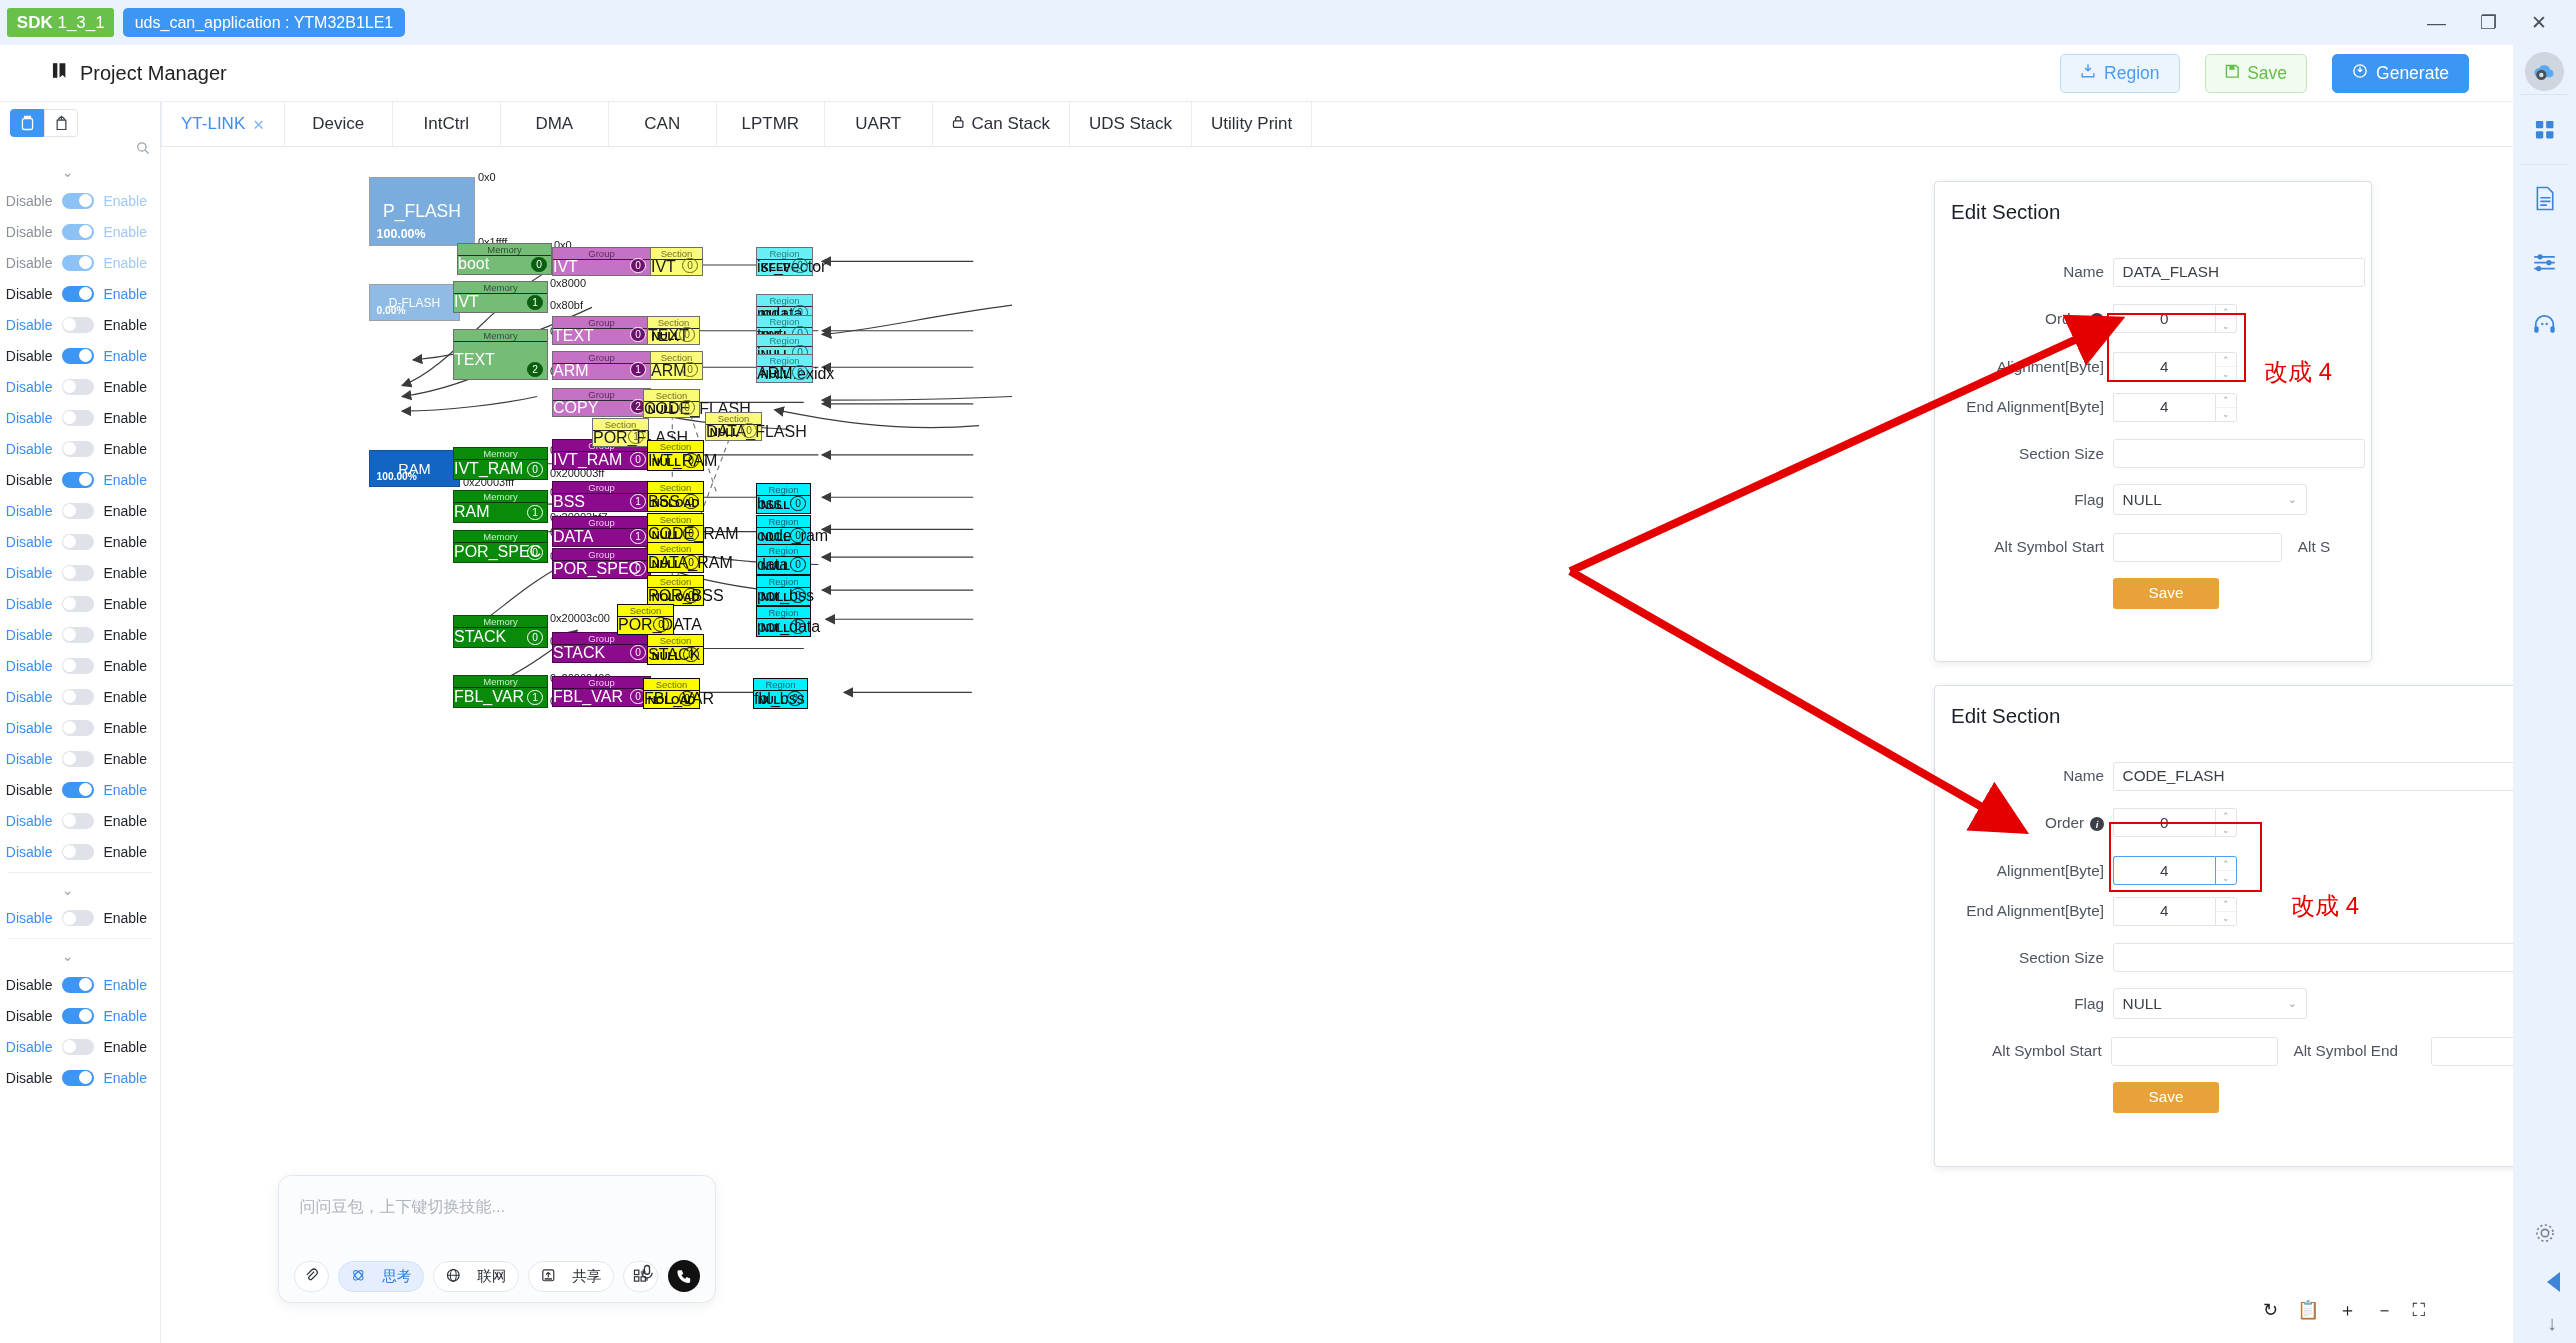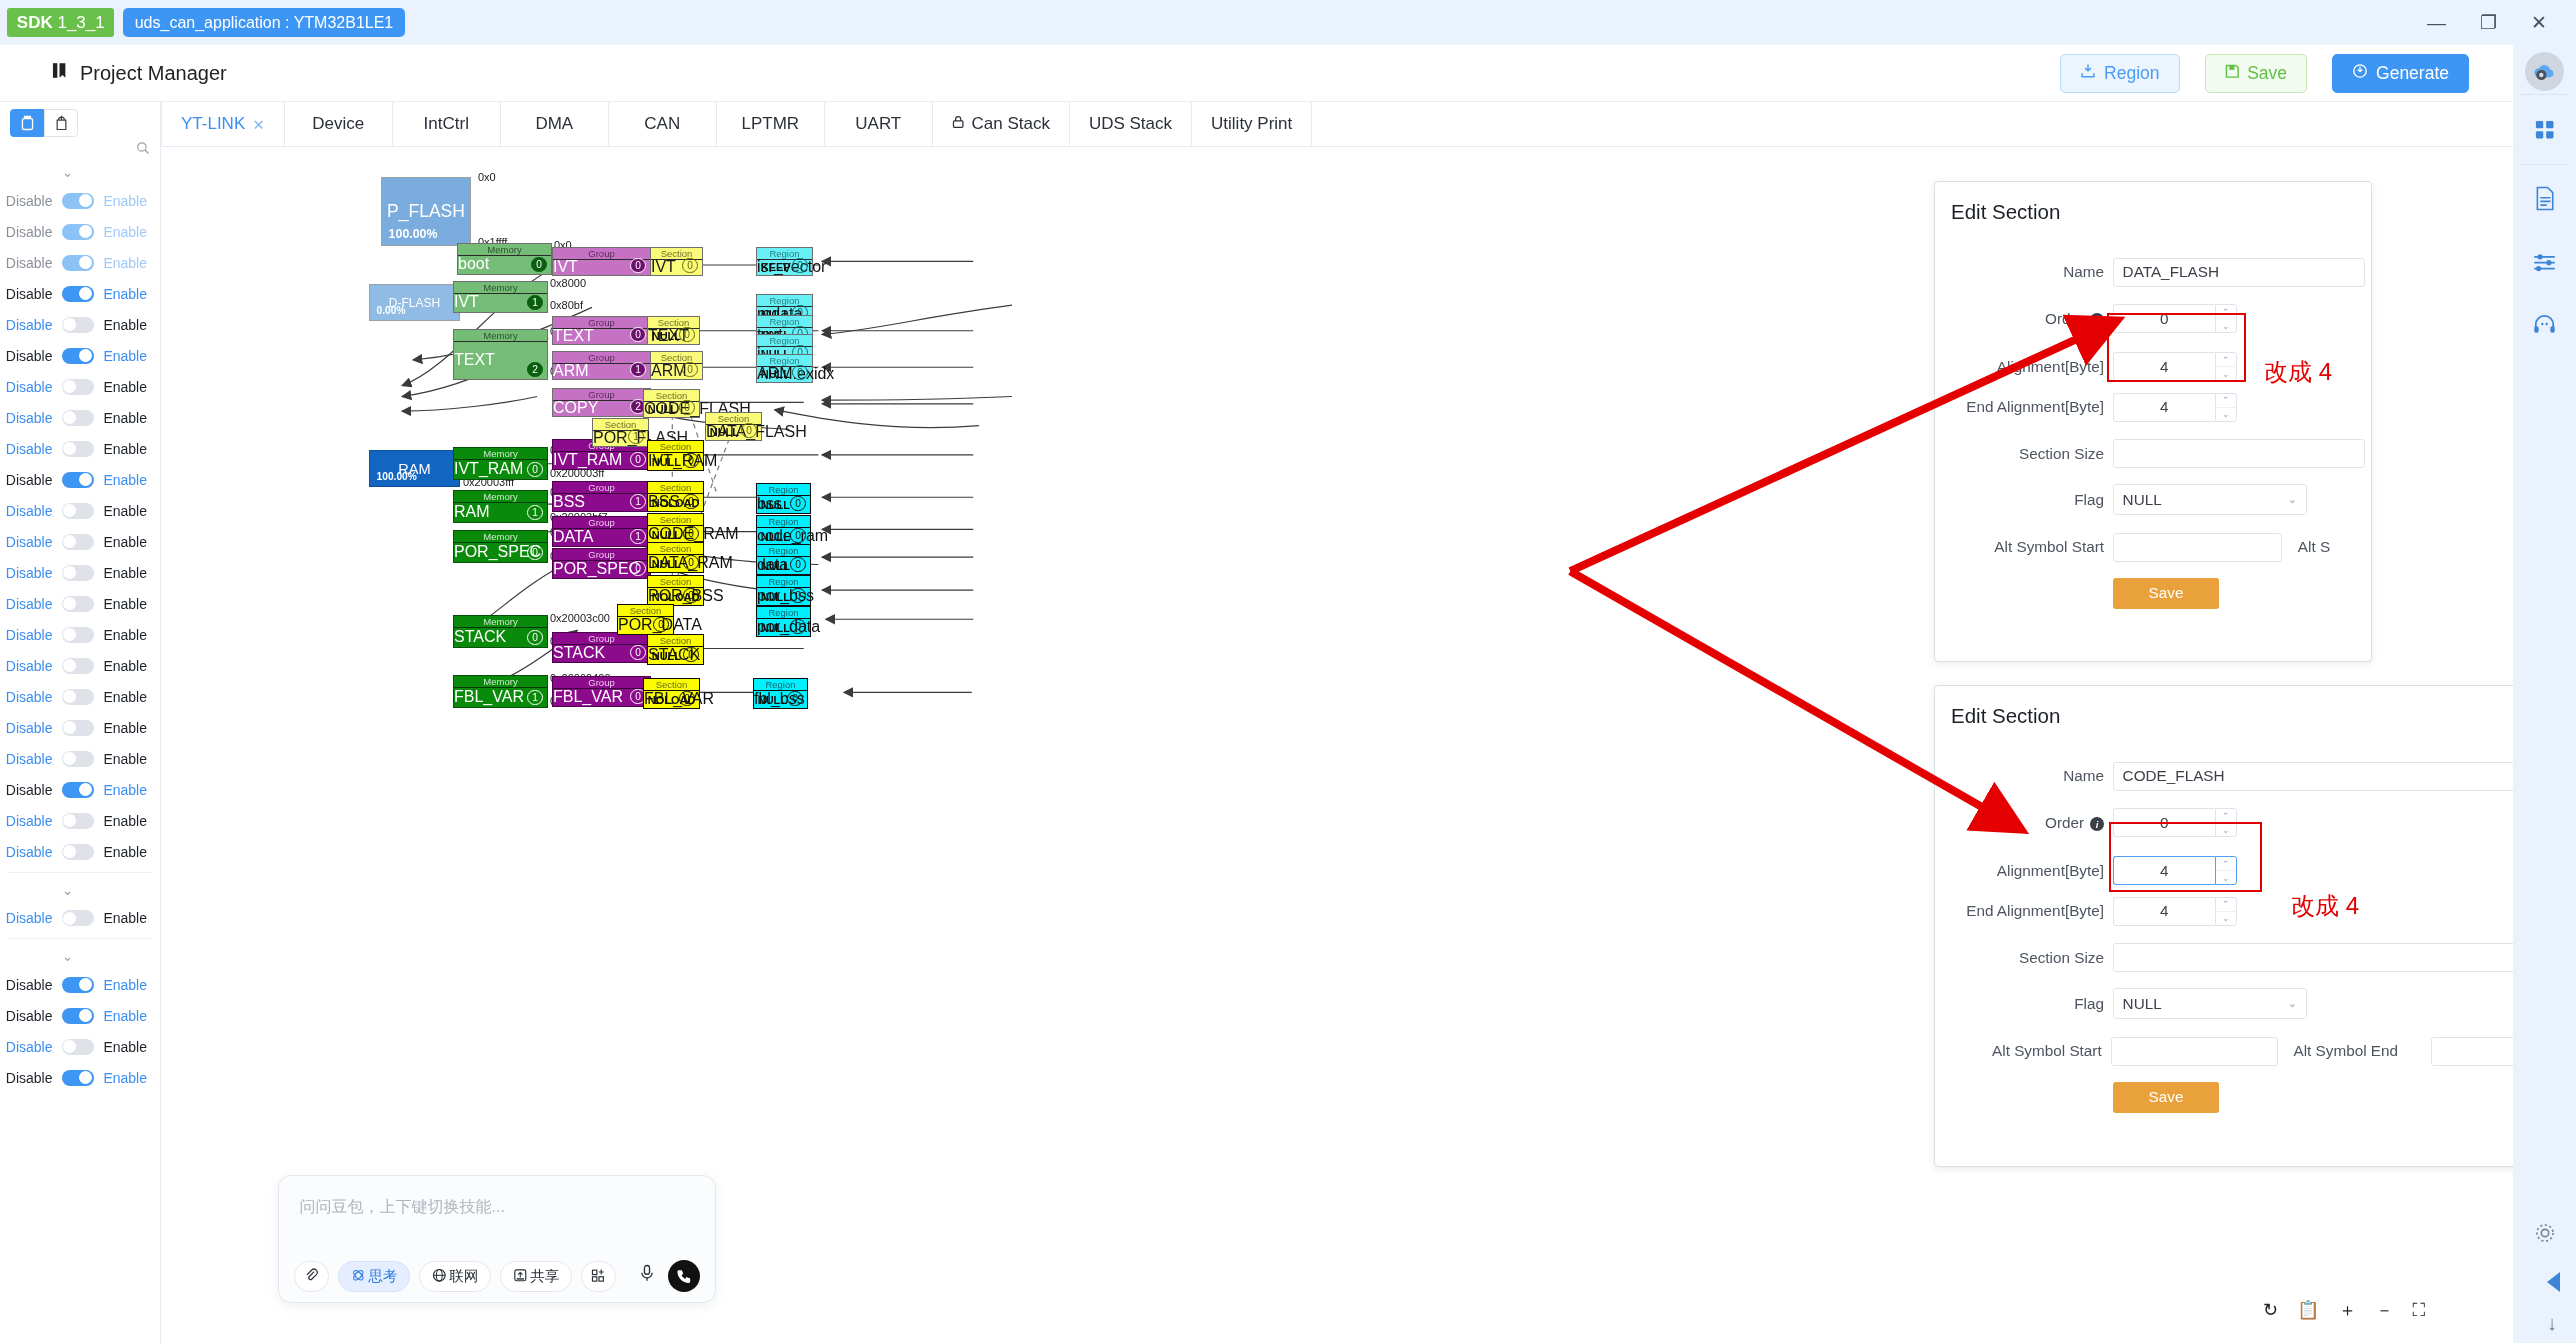--- a/index.html
+++ b/index.html
@@ -229,21 +229,21 @@
   
   #chat {
     position:absolute; left:278px; top:1175px; width:438px; height:128px;
     background:#fbfcfe; border:0.7px solid #e4e8ee; border-radius:13px;
     box-shadow:0 2.2px 10.2px rgba(40,60,90,.08);
   }
   #chat .ph { position:absolute; left:20.5px; top:20.5px; font-size:16px; color:#aeb4bd; }
   #chat .tools { position:absolute; left:14.6px; bottom:10.2px; display:flex; gap:8.8px; align-items:center; }
   .chip {
     height:31px; border:0.7px solid #e3e7ed; border-radius:15.3px; display:flex;
-    align-items:center; gap:3px; padding:0 11.7px; font-size:14.6px; color:#2b3038;
+    align-items:center; gap:17px; padding:0 11.7px; font-size:14.6px; color:#2b3038;
     background:#fff; cursor:pointer; white-space:nowrap;
   }
   .chip.accent { background:#e4eefe; border-color:#d2e3fd; color:#2f7de0; }
   .chip.round { padding:0 9.5px; }
   #chat .rtools { position:absolute; right:14.6px; bottom:10.2px; display:flex; gap:13px; align-items:center; }
   .mic { font-size:19px; color:#2b3038; cursor:pointer; }
   .callbtn {
     width:32px; height:32px; border-radius:50%; background:#111; color:#fff;
     display:flex; align-items:center; justify-content:center; font-size:16px; cursor:pointer;
   }
@@ -645,21 +645,21 @@
     </g>
     <g fill="none" stroke="#777" stroke-width="1.6" stroke-dasharray="7 6" marker-end="url(#ar)">
       <path d="M700 365 L700 470"></path>
       <path d="M700 490 L700 515"></path>
       <path d="M700 540 L700 625"></path>
       <path d="M778 398 L700 605"></path>
       <path d="M760 470 L720 350"></path>
     </g>
   </svg>
 
-  <div class="memblk mb-blue" style="left:220px; top:29px; width:90px; height:69px;">
+  <div class="memblk mb-blue" style="left:208px; top:29px; width:106px; height:69px;">
     <div class="mb-nm">P_FLASH</div>
     <div class="mb-pc">100.00%</div>
   </div>
   <div class="addr" style="left:317px; top:23.4px;">0x0</div>
   <div class="addr" style="left:317px; top:88px;">0x1ffff</div>
 
   <div class="memblk mb-blue2" style="left:208px; top:136px; width:91px; height:37px;">
     <div class="mb-nm" style="font-size:12px;">D-FLASH</div>
     <div class="mb-pc" style="font-size:10.2px;">0.00%</div>
   </div>

